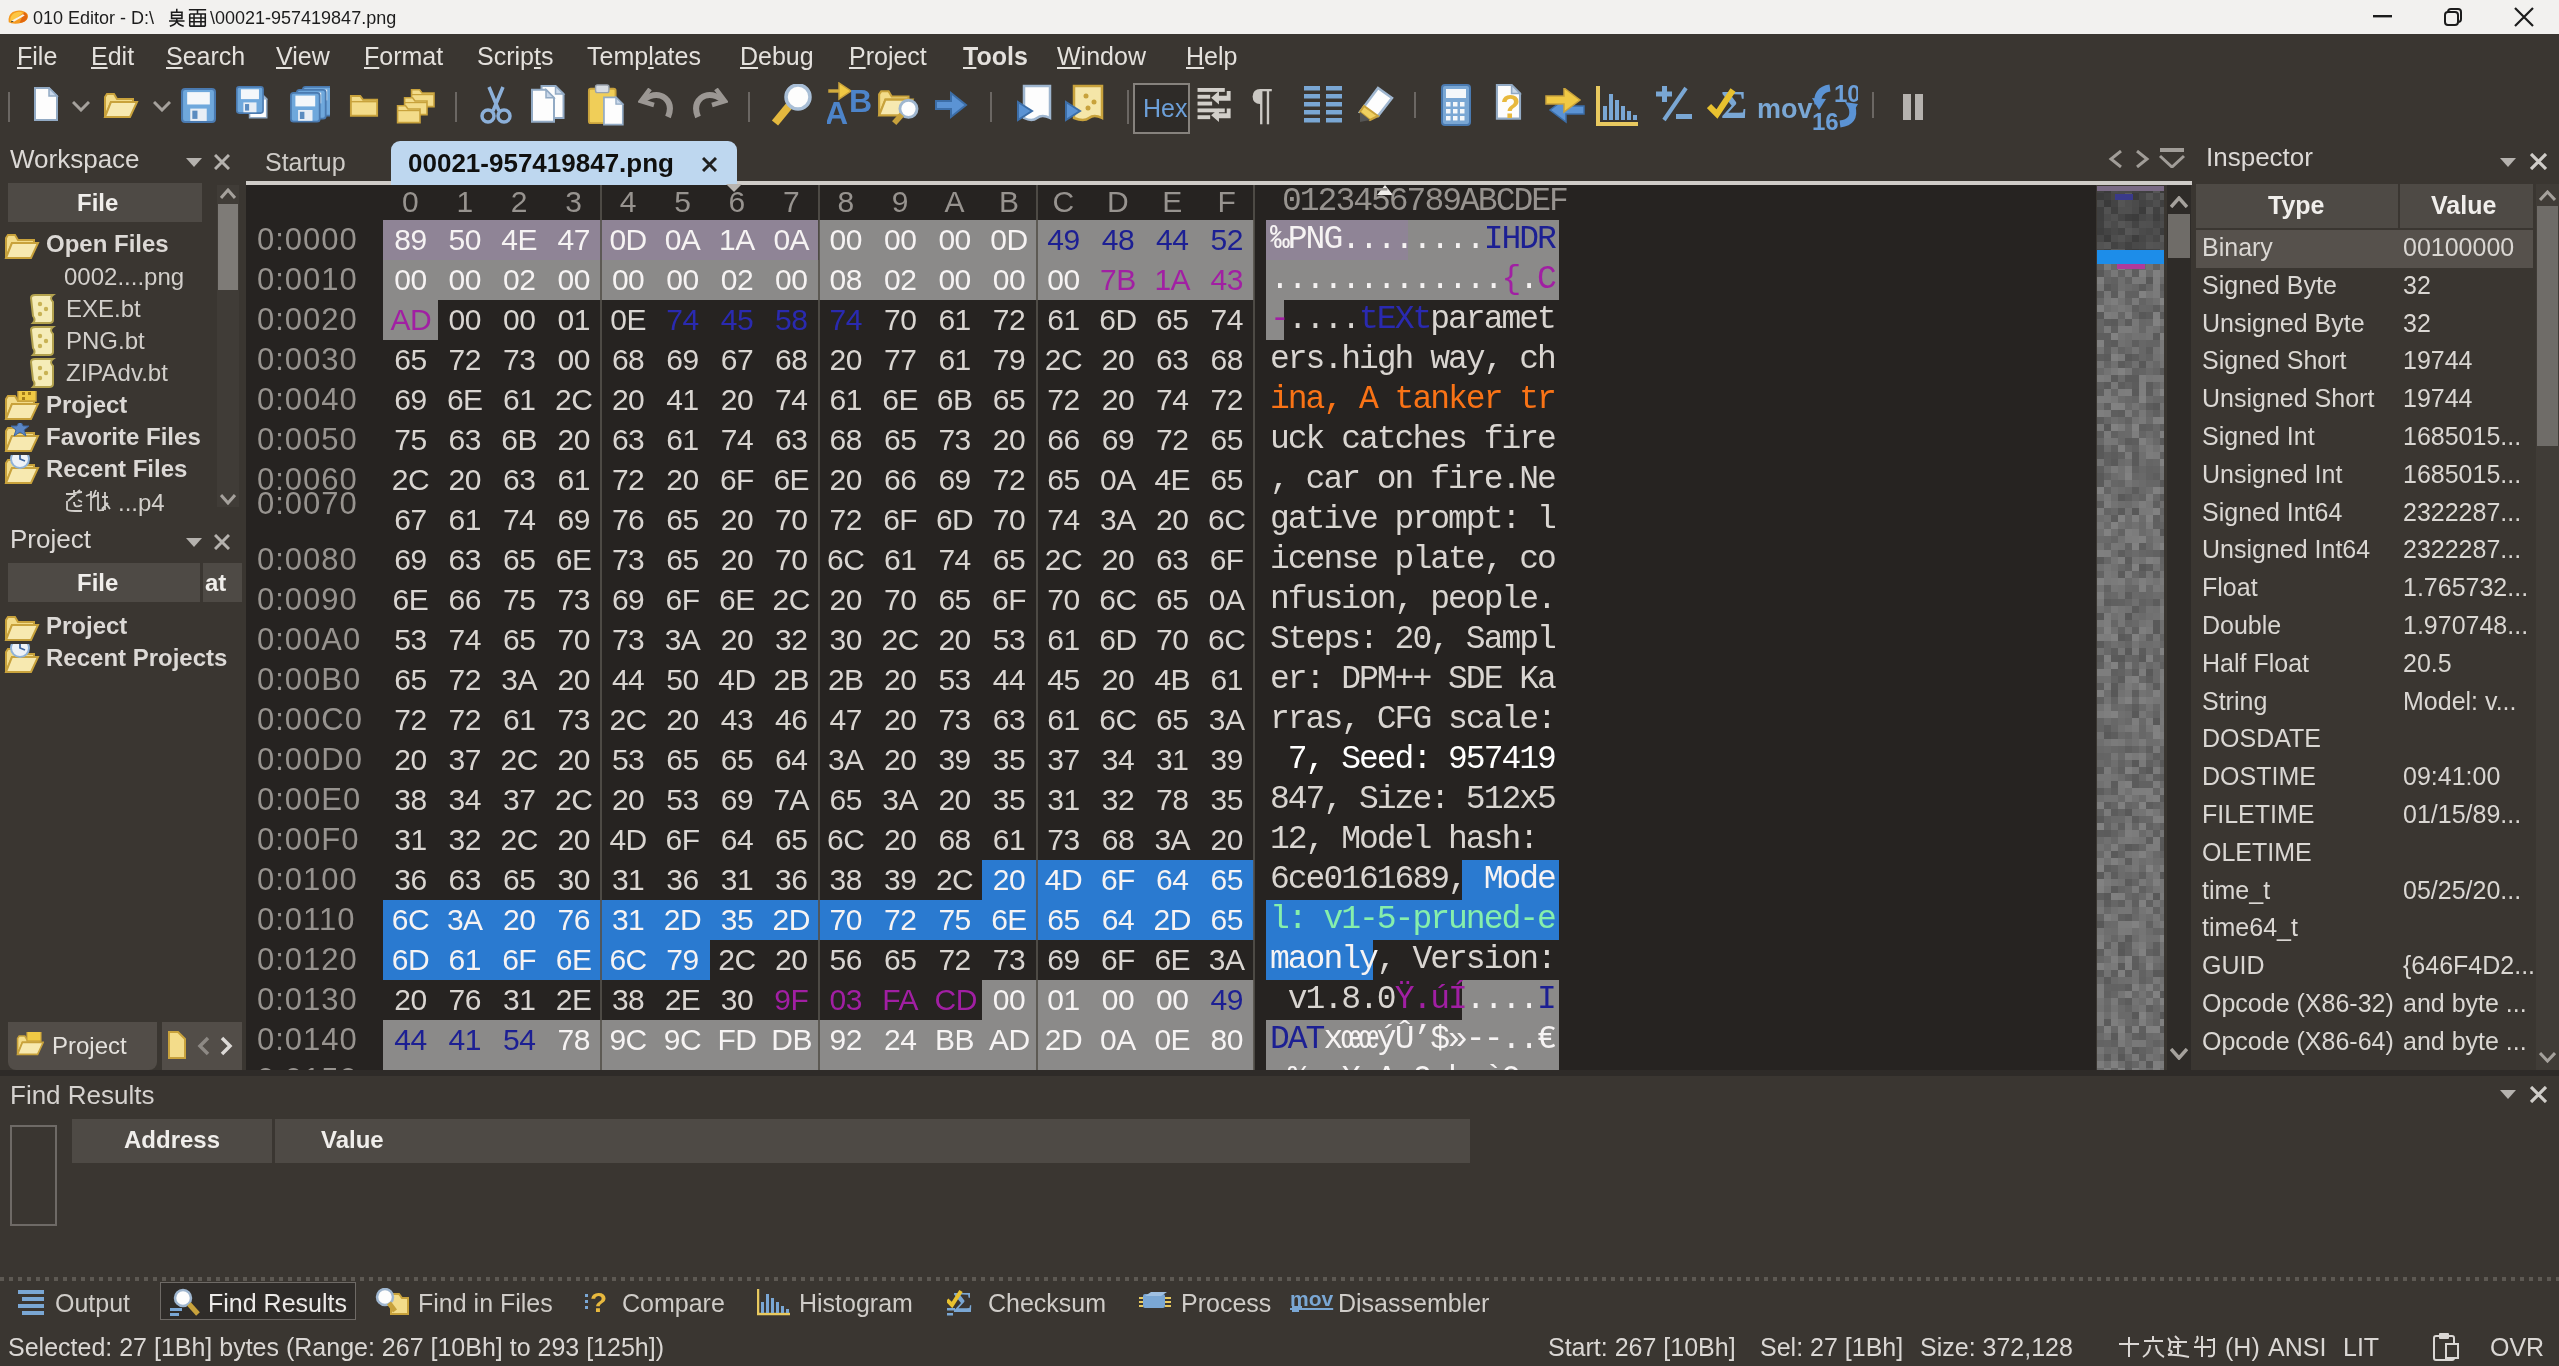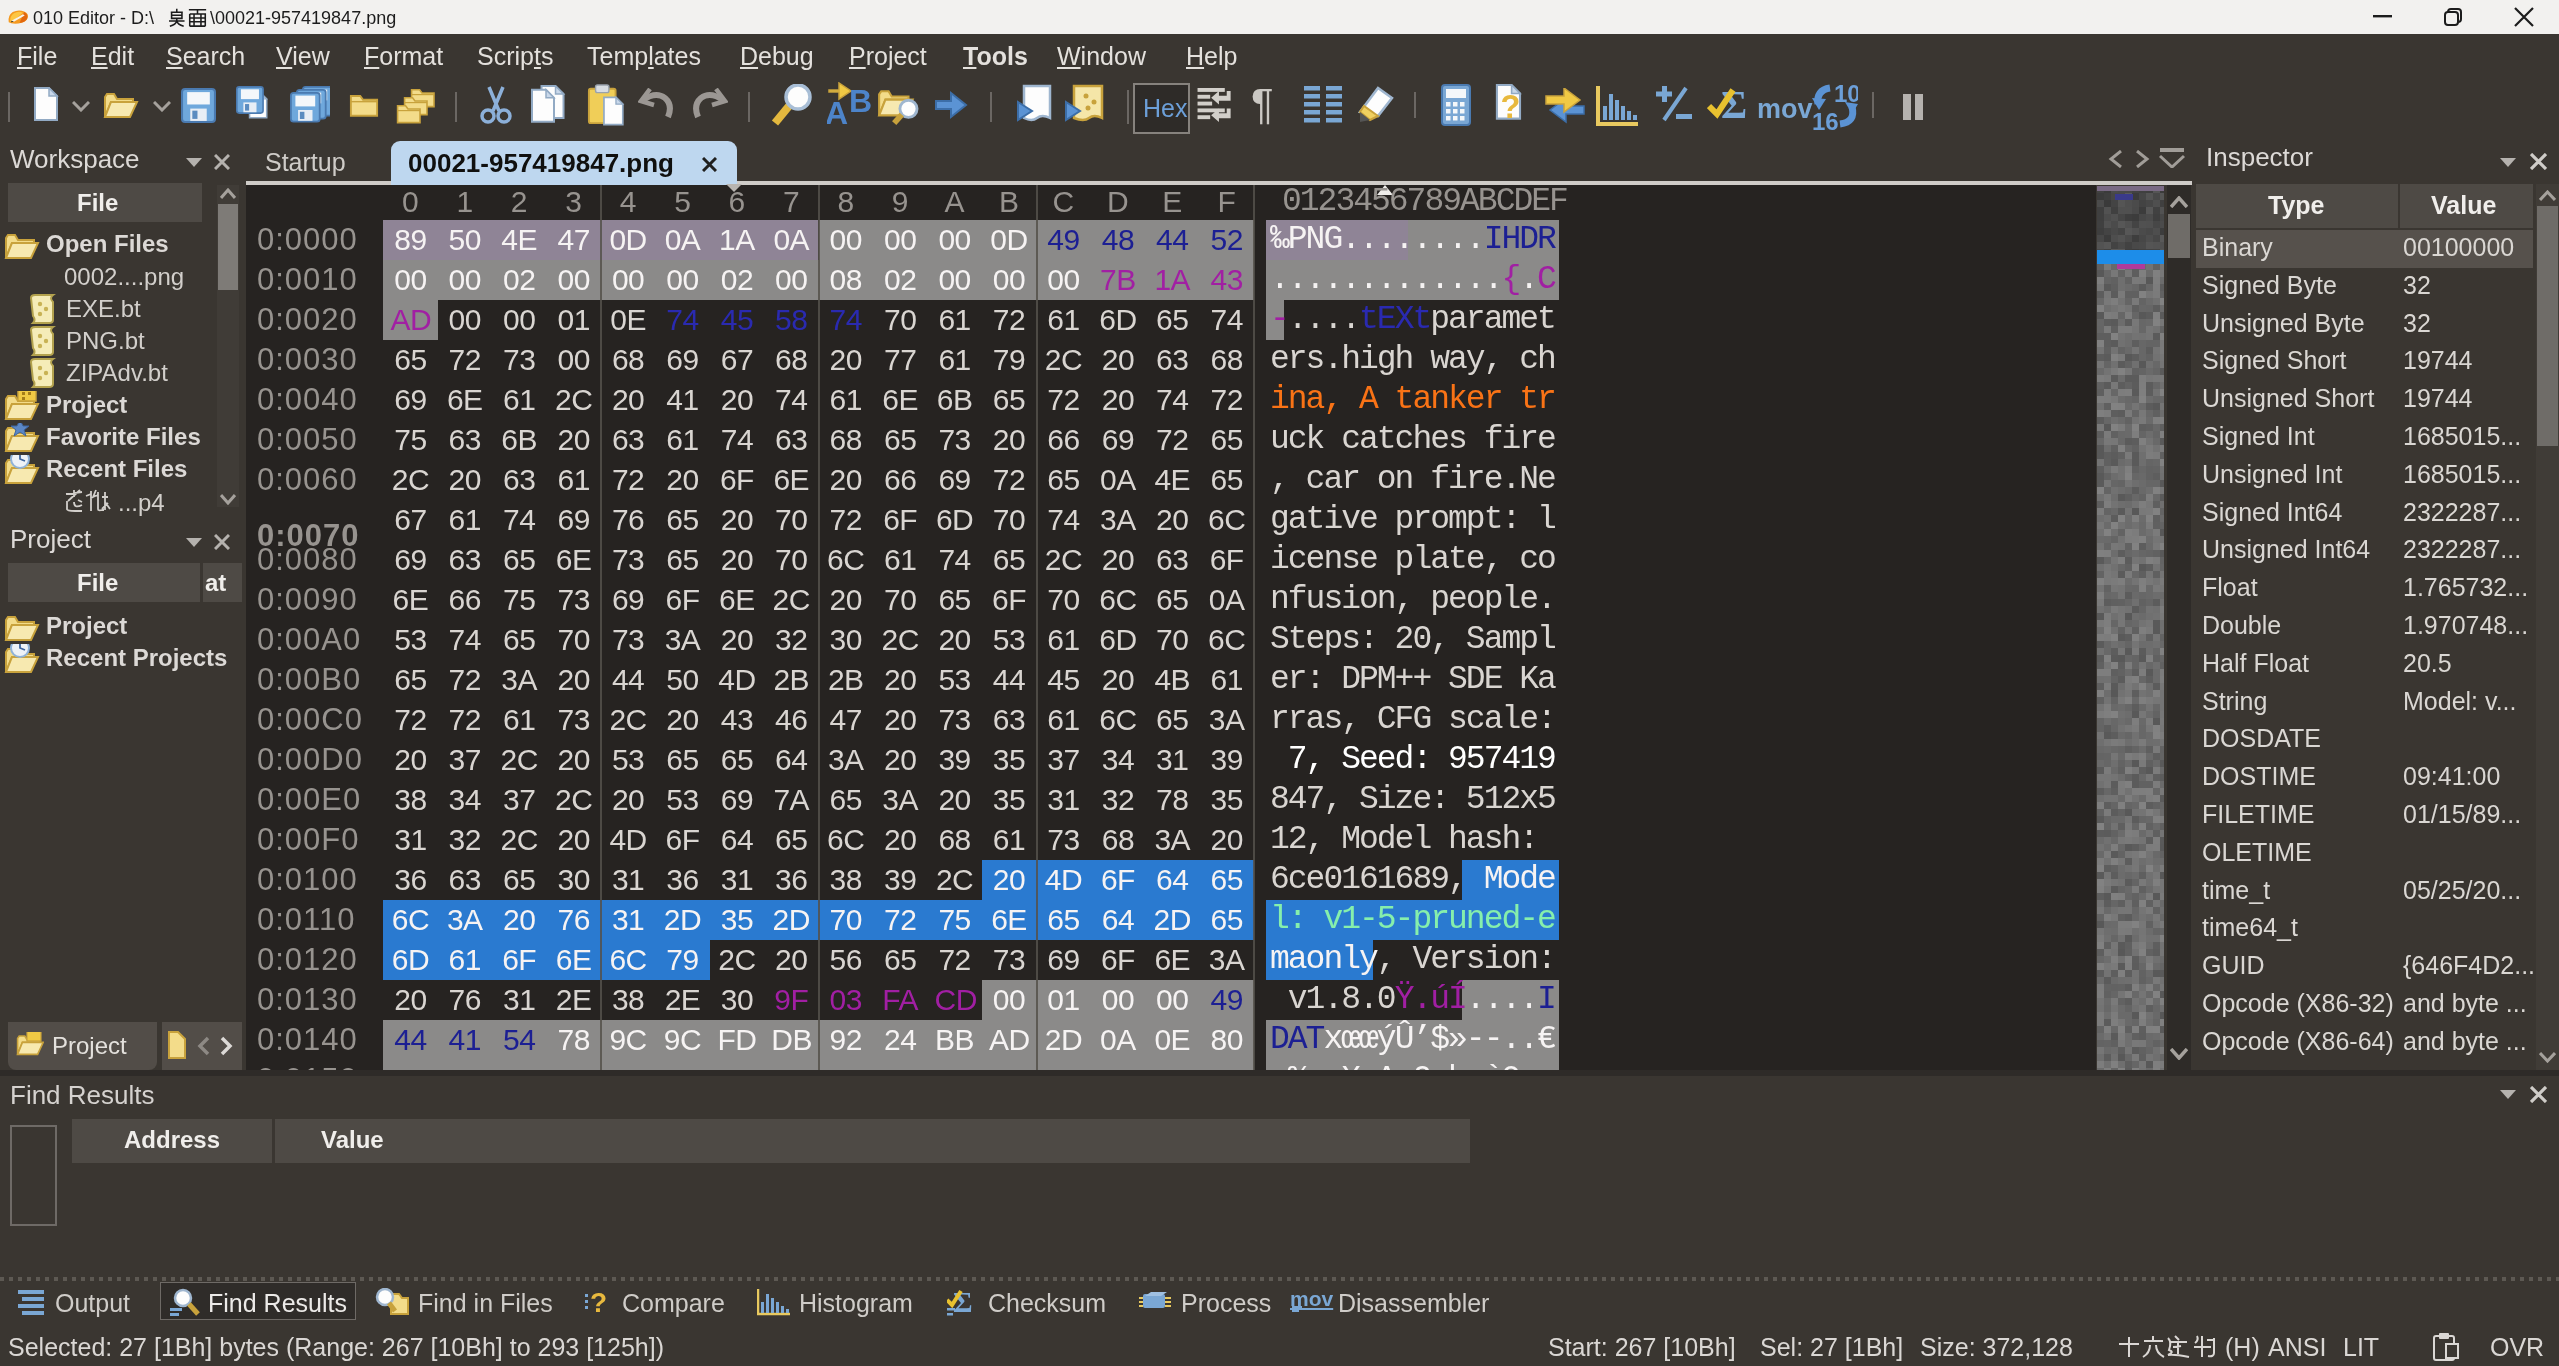--- a/index.html
+++ b/index.html
@@ -589,21 +589,21 @@
 <div class="abs" style="left:771.3px;top:460px;font-size:30px;color:#d9d5d1;font-weight:400;white-space:pre;letter-spacing:-0.5px;width:40px;text-align:center;line-height:40px;">6E</div>
 <div class="abs" style="left:825.8px;top:460px;font-size:30px;color:#d9d5d1;font-weight:400;white-space:pre;letter-spacing:-0.5px;width:40px;text-align:center;line-height:40px;">20</div>
 <div class="abs" style="left:880.2px;top:460px;font-size:30px;color:#d9d5d1;font-weight:400;white-space:pre;letter-spacing:-0.5px;width:40px;text-align:center;line-height:40px;">66</div>
 <div class="abs" style="left:934.6px;top:460px;font-size:30px;color:#d9d5d1;font-weight:400;white-space:pre;letter-spacing:-0.5px;width:40px;text-align:center;line-height:40px;">69</div>
 <div class="abs" style="left:989.0px;top:460px;font-size:30px;color:#d9d5d1;font-weight:400;white-space:pre;letter-spacing:-0.5px;width:40px;text-align:center;line-height:40px;">72</div>
 <div class="abs" style="left:1043.4px;top:460px;font-size:30px;color:#d9d5d1;font-weight:400;white-space:pre;letter-spacing:-0.5px;width:40px;text-align:center;line-height:40px;">65</div>
 <div class="abs" style="left:1097.9px;top:460px;font-size:30px;color:#d9d5d1;font-weight:400;white-space:pre;letter-spacing:-0.5px;width:40px;text-align:center;line-height:40px;">0A</div>
 <div class="abs" style="left:1152.3px;top:460px;font-size:30px;color:#d9d5d1;font-weight:400;white-space:pre;letter-spacing:-0.5px;width:40px;text-align:center;line-height:40px;">4E</div>
 <div class="abs" style="left:1206.7px;top:460px;font-size:30px;color:#d9d5d1;font-weight:400;white-space:pre;letter-spacing:-0.5px;width:40px;text-align:center;line-height:40px;">65</div>
 <div class="abs" style="left:1270px;top:460px;font-size:33px;color:#d9d5d1;font-weight:400;white-space:pre;letter-spacing:-2.0px;font-family:'Liberation Mono',monospace;line-height:40px;"><span style="color:#d9d5d1">, car on fire.Ne</span></div>
-<div class="abs" style="left:257px;top:516px;font-size:31px;color:#97938f;font-weight:700;white-space:pre;letter-spacing:1px;line-height:40px;">0:0070</div>
+<div class="abs" style="left:257px;top:484px;font-size:31px;color:#97938f;font-weight:400;white-space:pre;letter-spacing:1px;line-height:40px;">0:0070</div>
 <div class="abs" style="left:390.4px;top:500px;font-size:30px;color:#d9d5d1;font-weight:400;white-space:pre;letter-spacing:-0.5px;width:40px;text-align:center;line-height:40px;">67</div>
 <div class="abs" style="left:444.8px;top:500px;font-size:30px;color:#d9d5d1;font-weight:400;white-space:pre;letter-spacing:-0.5px;width:40px;text-align:center;line-height:40px;">61</div>
 <div class="abs" style="left:499.2px;top:500px;font-size:30px;color:#d9d5d1;font-weight:400;white-space:pre;letter-spacing:-0.5px;width:40px;text-align:center;line-height:40px;">74</div>
 <div class="abs" style="left:553.7px;top:500px;font-size:30px;color:#d9d5d1;font-weight:400;white-space:pre;letter-spacing:-0.5px;width:40px;text-align:center;line-height:40px;">69</div>
 <div class="abs" style="left:608.1px;top:500px;font-size:30px;color:#d9d5d1;font-weight:400;white-space:pre;letter-spacing:-0.5px;width:40px;text-align:center;line-height:40px;">76</div>
 <div class="abs" style="left:662.5px;top:500px;font-size:30px;color:#d9d5d1;font-weight:400;white-space:pre;letter-spacing:-0.5px;width:40px;text-align:center;line-height:40px;">65</div>
 <div class="abs" style="left:716.9px;top:500px;font-size:30px;color:#d9d5d1;font-weight:400;white-space:pre;letter-spacing:-0.5px;width:40px;text-align:center;line-height:40px;">20</div>
 <div class="abs" style="left:771.3px;top:500px;font-size:30px;color:#d9d5d1;font-weight:400;white-space:pre;letter-spacing:-0.5px;width:40px;text-align:center;line-height:40px;">70</div>
 <div class="abs" style="left:825.8px;top:500px;font-size:30px;color:#d9d5d1;font-weight:400;white-space:pre;letter-spacing:-0.5px;width:40px;text-align:center;line-height:40px;">72</div>
 <div class="abs" style="left:880.2px;top:500px;font-size:30px;color:#d9d5d1;font-weight:400;white-space:pre;letter-spacing:-0.5px;width:40px;text-align:center;line-height:40px;">6F</div>

